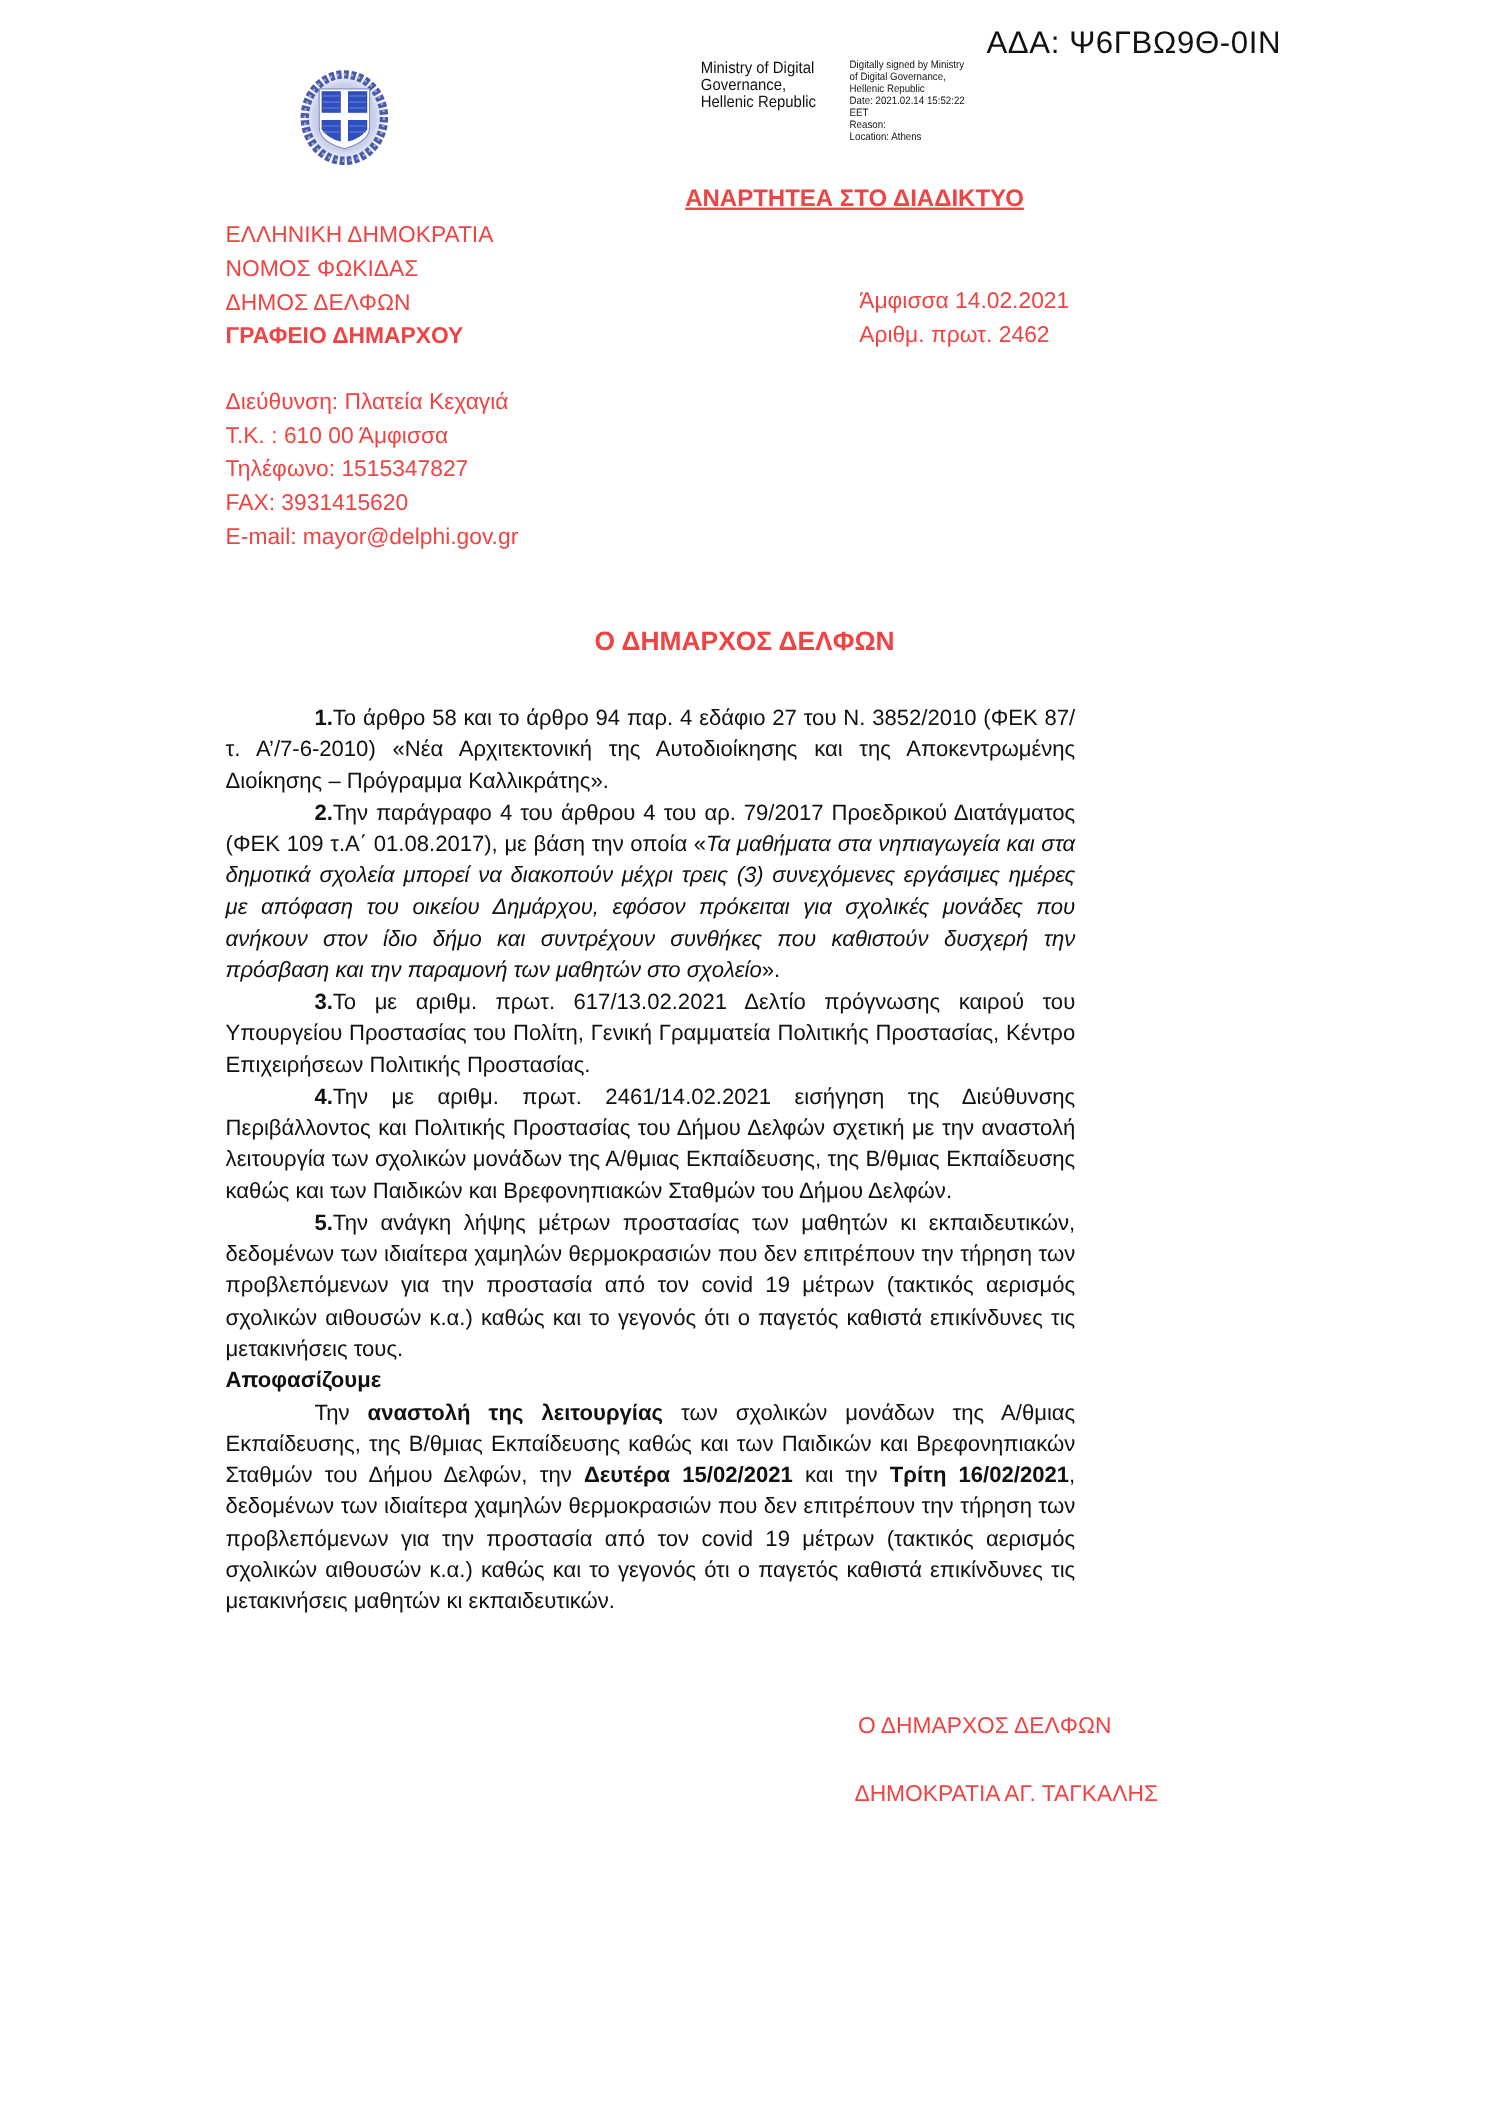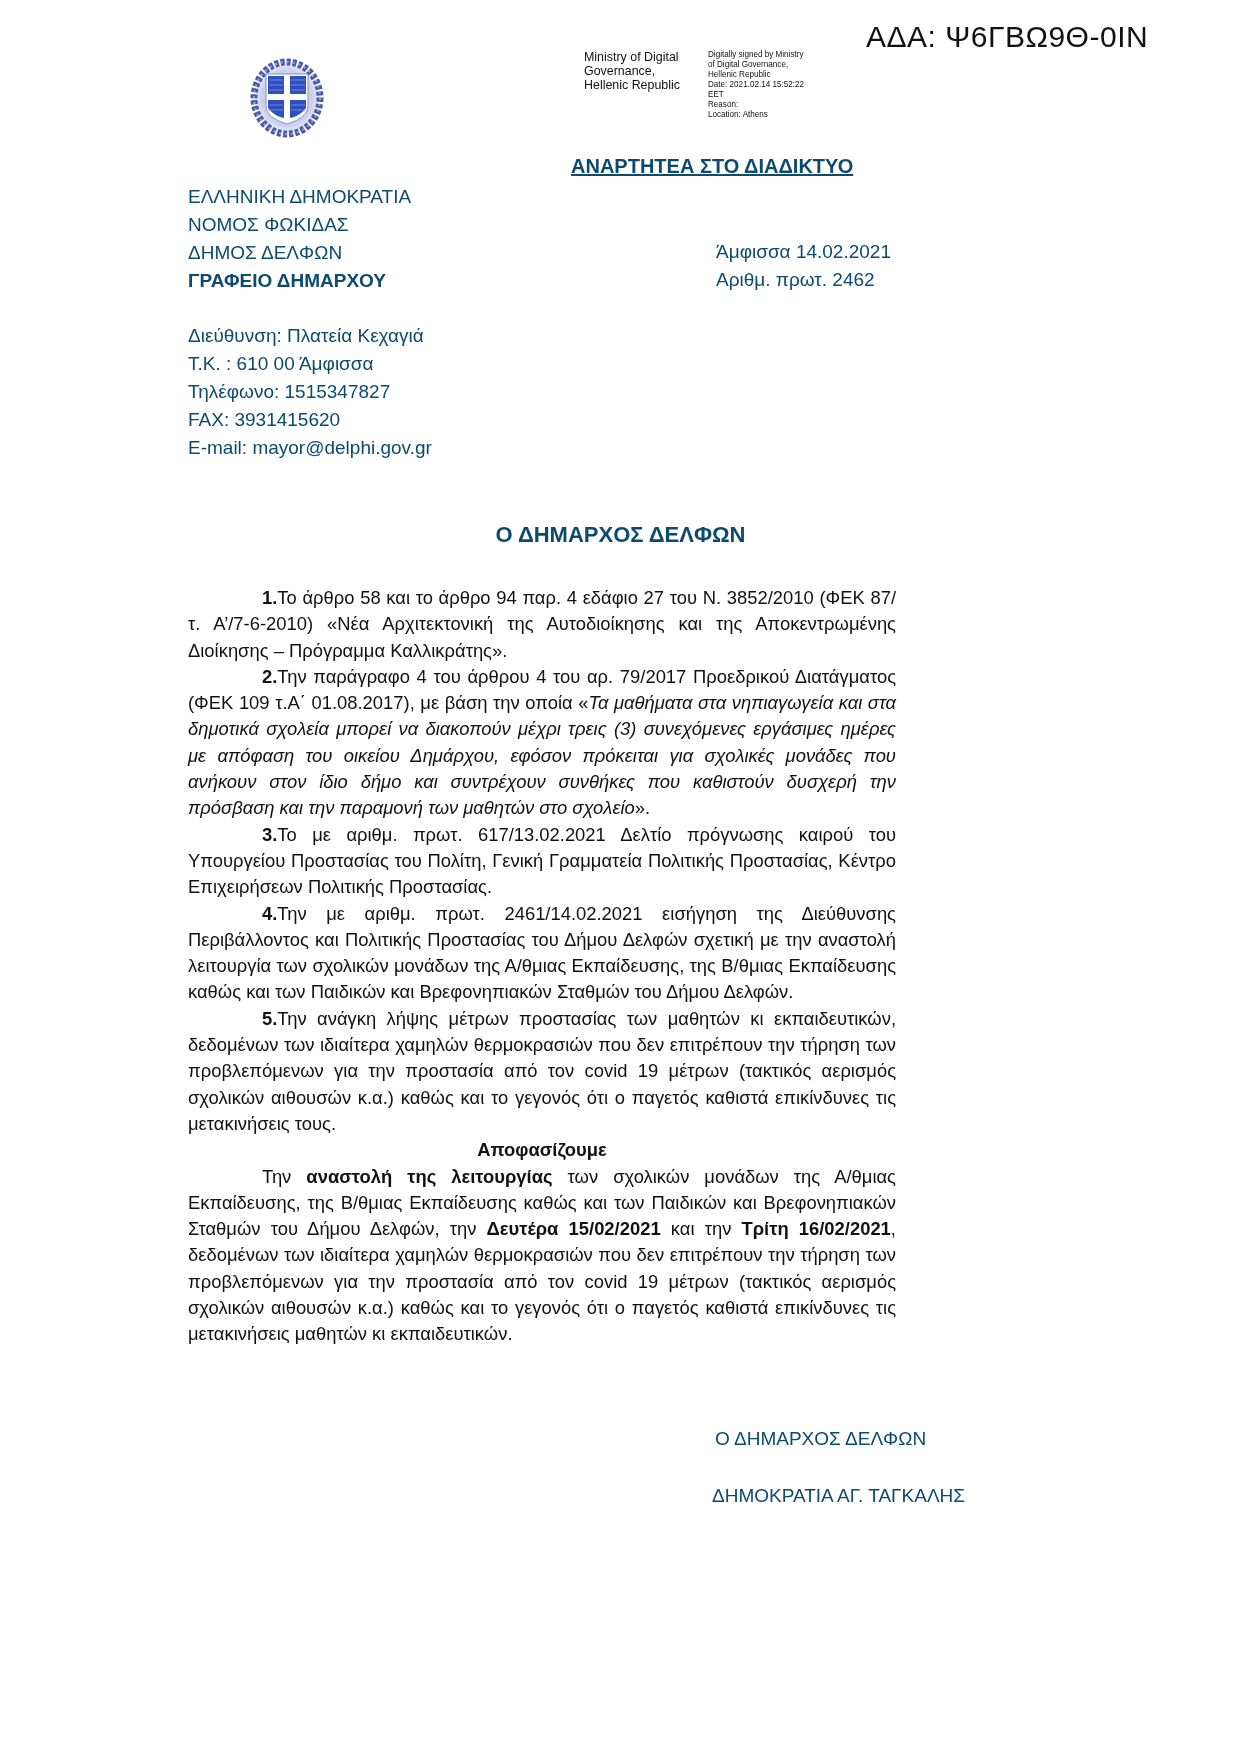--- a/index.html
+++ b/index.html
@@ -2,54 +2,54 @@
 <html><head>
   <meta charset="utf-8">
   <style>
     html, body { margin: 0; padding: 0; background: #ffffff; }
     body {
       width: 1241px; height: 1755px; position: relative; overflow: hidden;
       font-family: "Liberation Sans", sans-serif; color: #111;
     }
     .abs { position: absolute; }
     .ada {
-      left: 822px; top: 20px; font-size: 30px; letter-spacing: 0.5px;
-      font-family: "Liberation Sans", sans-serif; color: #111; margin-left: 44px;
+      left: 822px; top: 20px; font-size: 26px; letter-spacing: 0.5px;
+      font-family: "Liberation Sans", sans-serif; color: #111;
     }
     .sig-name {
       left: 584px; top: 50px; font-size: 13.5px; line-height: 14px;
       font-family: "Liberation Sans", sans-serif; transform: scaleX(0.92); transform-origin: left top;
     }
     .sig-detail {
       left: 708px; top: 49px; font-size: 9px; line-height: 10px;
       font-family: "Liberation Sans", sans-serif; transform: scaleX(0.9); transform-origin: left top;
     }
     .emblem { left: 250px; top: 58px; width: 74px; height: 80px; }
-    .doc-text { font-family: "Liberation Sans", sans-serif; font-size: 19px; color: #0c4a6e; }
+    .doc-text { font-family: "Liberation Sans", sans-serif; font-size: 19px; color: #ef4444; }
     .post-title {
       left: 571px; top: 155px; font-weight: bold; text-decoration: underline;
       font-size: 20px;
     }
     .sender { left: 188px; top: 183px; line-height: 28px; }
     .sender div { white-space: nowrap; }
     .bold { font-weight: bold; }
     .rightcol { left: 716px; top: 238px; line-height: 28px; }
     .contact { left: 188px; top: 322px; line-height: 28px; }
     .main-title {
       left: 0; width: 1241px; top: 522px; text-align: center;
       font-weight: bold; font-size: 22px;
     }
     .body {
       left: 188px; top: 585px; width: 708px;
       line-height: 26.3px; text-align: justify; font-size: 18.4px;
       font-family: "Liberation Sans Narrow", "Liberation Sans", sans-serif;
     }
     .body p { margin: 0; }
     .indent { text-indent: 74px; }
-    .center { text-align: center; }
+    .center { }
     .sign1 { left: 715px; top: 1428px; }
     .sign2 { left: 712px; top: 1485px; }
   </style>
 </head>
 <body>
 
 <div class="abs ada">ΑΔΑ: Ψ6ΓΒΩ9Θ-0ΙΝ</div>
 
 <div class="abs sig-name">
   <div>Ministry of Digital</div>

